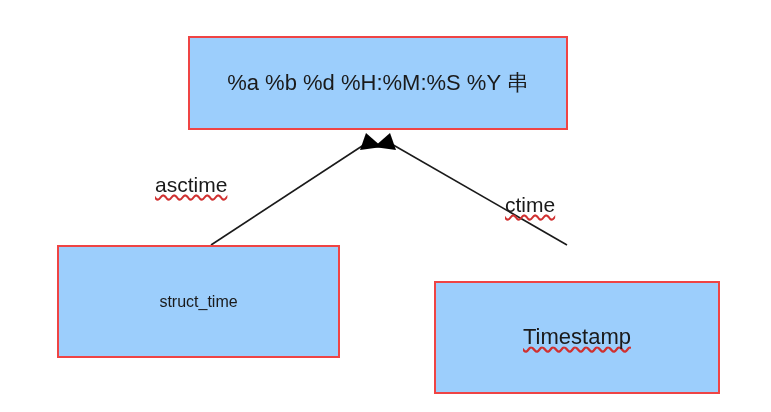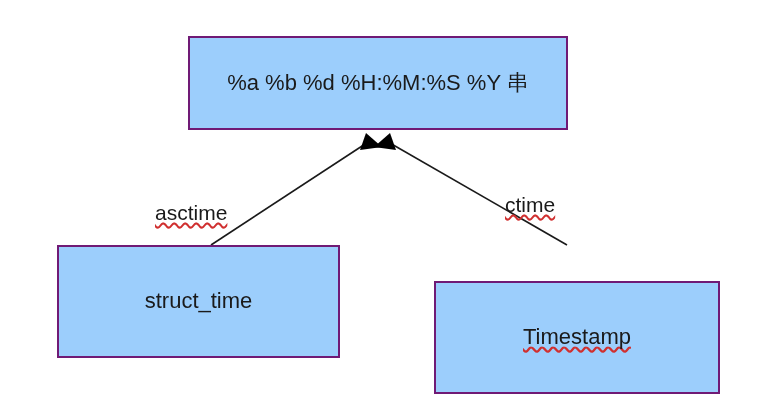--- a/index.html
+++ b/index.html
@@ -23,21 +23,21 @@
     left: 0;
     top: 0;
     width: 771px;
     height: 412px;
     pointer-events: none;
   }
   .node {
     position: absolute;
     box-sizing: border-box;
     background: #9ccefc;
-    border: 2px solid #701a75;
+    border: 2px solid #ef4444;
     display: flex;
     align-items: center;
     justify-content: center;
     text-align: center;
     color: #1a1a1a;
     line-height: 1.2;
     z-index: 2;
   }
   .node-label {
     display: inline-block;
@@ -48,21 +48,21 @@
     top: 36px;
     width: 380px;
     height: 94px;
     font-size: 22px;
   }
   #node-struct-time {
     left: 57px;
     top: 245px;
     width: 283px;
     height: 113px;
-    font-size: 22px;
+    font-size: 16px;
   }
   #node-timestamp {
     left: 434px;
     top: 245px;
     width: 286px;
     height: 113px;
     font-size: 22px;
     margin-top: 36px;
   }
   
@@ -74,21 +74,20 @@
   .edge-label {
     position: absolute;
     font-size: 21px;
     color: #1a1a1a;
     white-space: nowrap;
     z-index: 3;
   }
   #edge-label-asctime {
     left: 155px;
     top: 173px;
-    margin-top: 28px;
   }
   #edge-label-ctime {
     left: 505px;
     top: 173px;
     margin-top: 20px;
   }
 </style>
 </head>
 <body>
 

